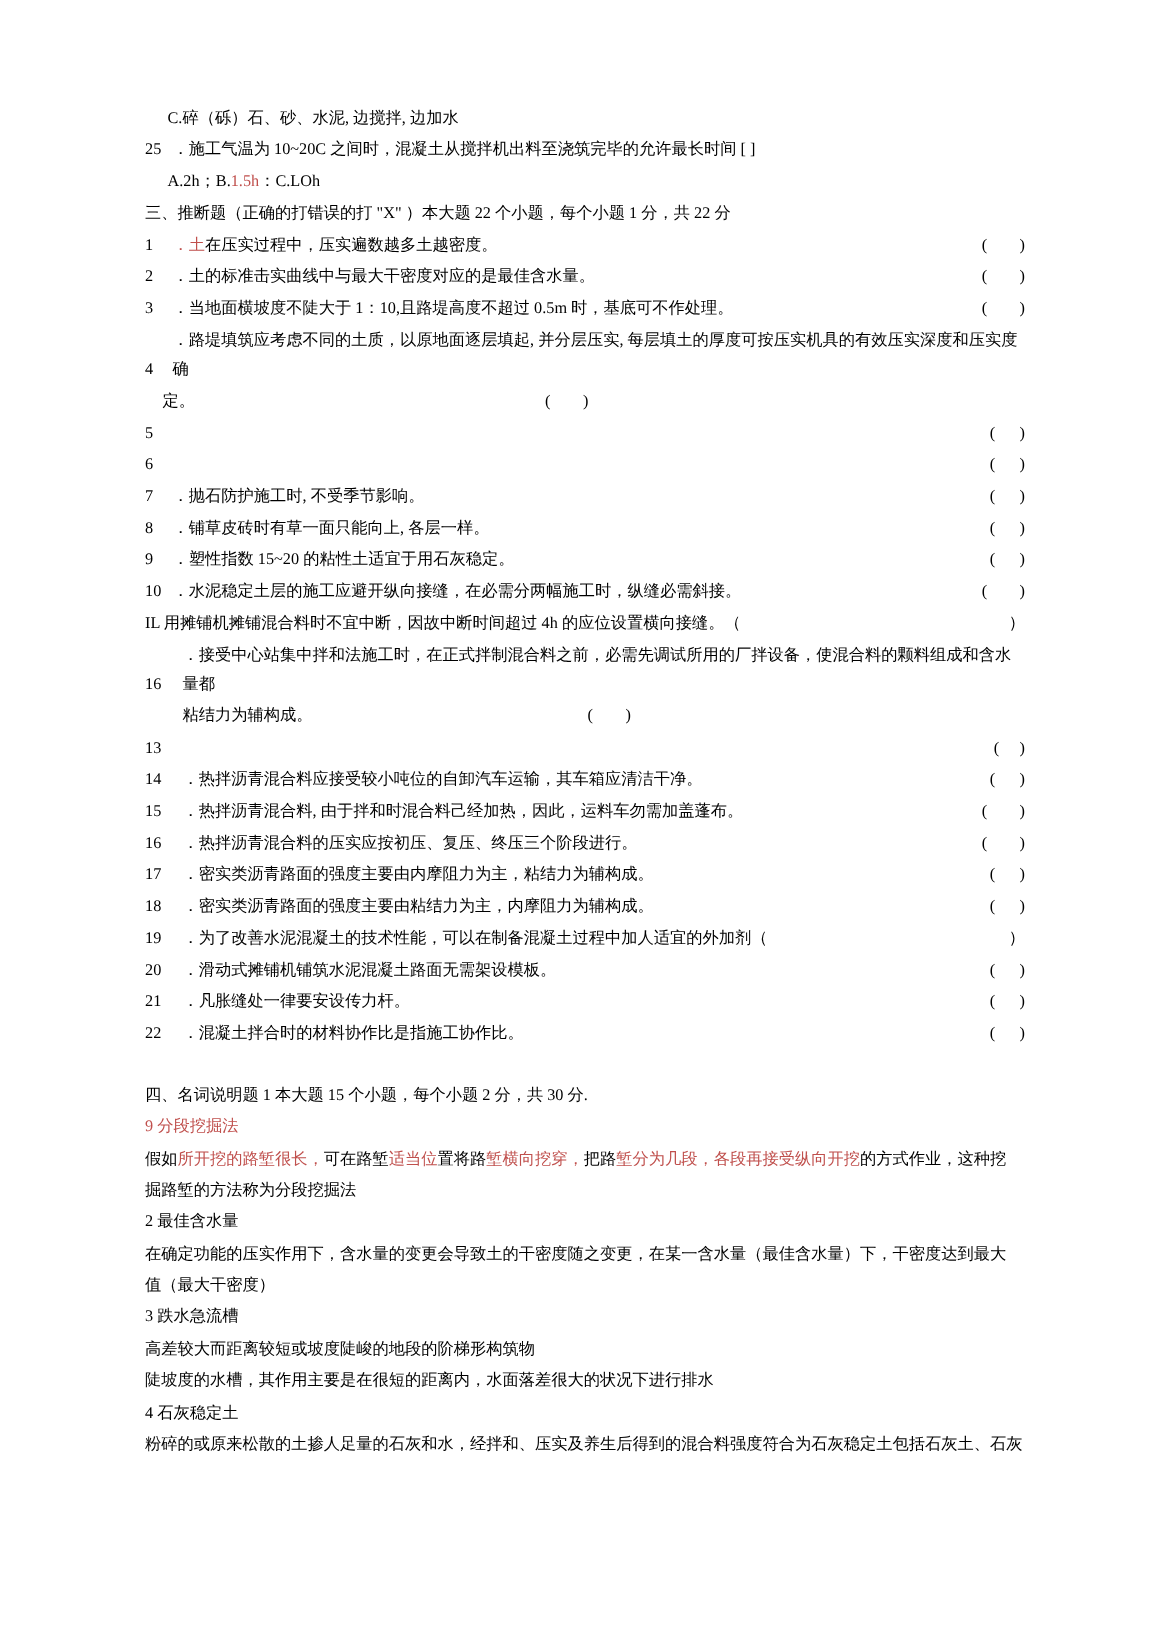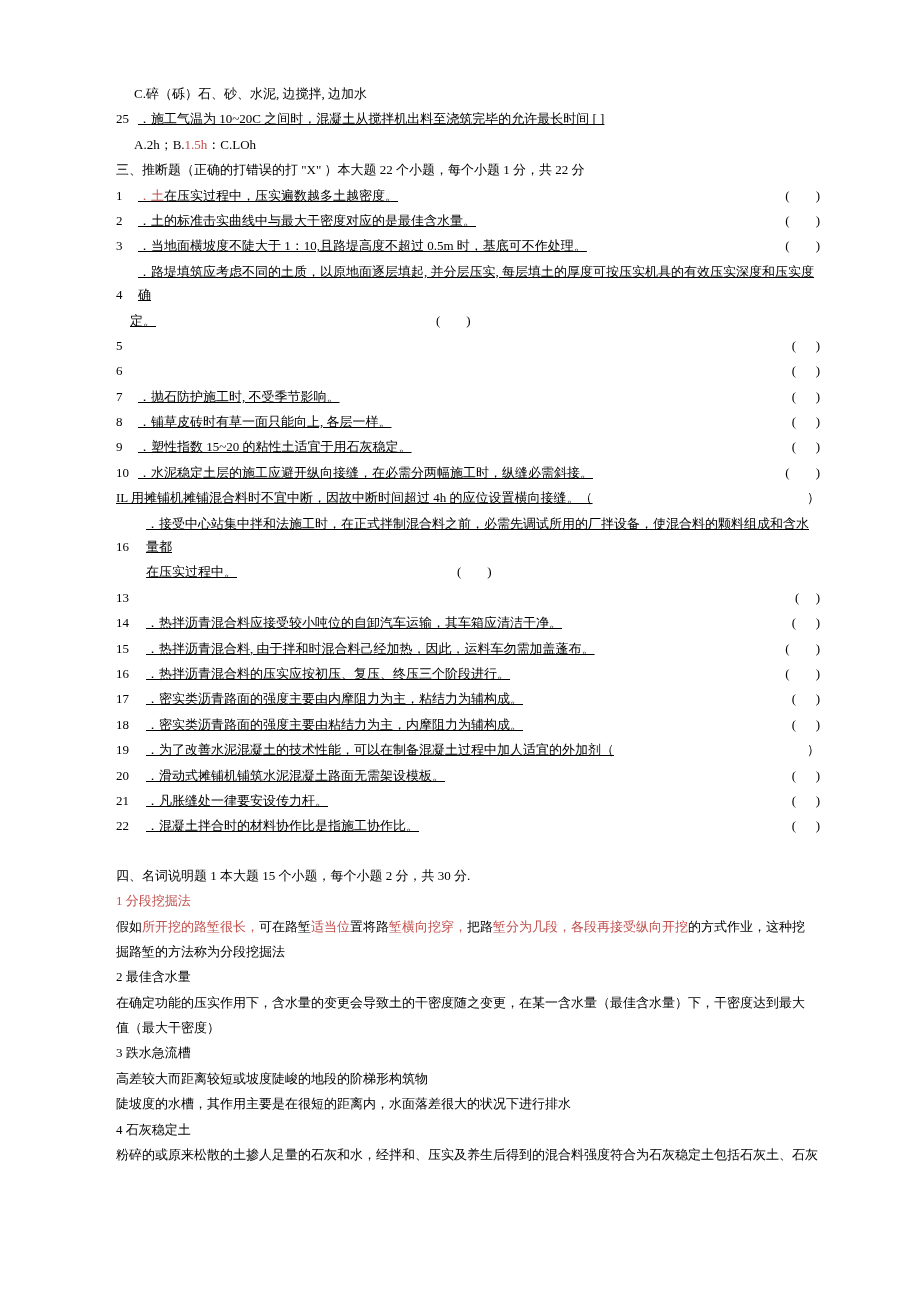--- a/index.html
+++ b/index.html
@@ -23,21 +23,20 @@
   .num {
     min-width: 22px;
     flex-shrink: 0;
   }
   .num-w {
     min-width: 30px;
     flex-shrink: 0;
   }
   .txt {
     flex: 0 1 auto;
-    text-decoration: underline;
   }
   .paren {
     margin-left: auto;
     white-space: pre;
     font-family: "SimSun", serif;
   }
   .red { color: #c0504d; }
   .section-gap { margin-top: 24px; }
   .para { margin: 2px 0; }
 </style>
@@ -109,21 +108,21 @@
 </div>
 <div class="line indent-b">
   <span class="txt">IL 用摊铺机摊铺混合料时不宜中断，因故中断时间超过 4h 的应位设置横向接缝。（</span>
   <span class="paren">）</span>
 </div>
 <div class="line indent-b">
   <span class="num-w">16</span>
   <span class="txt">．接受中心站集中拌和法施工时，在正式拌制混合料之前，必需先调试所用的厂拌设备，使混合料的颗料组成和含水量都</span>
 </div>
 <div class="line" style="padding-left:46px;">
-  <span class="txt">在压实过程中。</span>
+  <span class="txt">粘结力为辅构成。</span>
   <span class="paren" style="margin-left:220px;">(        )</span>
 </div>
 <div class="line indent-b">
   <span class="num-w">13</span>
   <span class="paren">(     )</span>
 </div>
 <div class="line indent-b">
   <span class="num-w">14</span>
   <span class="txt">．热拌沥青混合料应接受较小吨位的自卸汽车运输，其车箱应清洁干净。</span>
   <span class="paren">(      )</span>
@@ -164,21 +163,21 @@
   <span class="paren">(      )</span>
 </div>
 <div class="line indent-b">
   <span class="num-w">22</span>
   <span class="txt">．混凝土拌合时的材料协作比是指施工协作比。</span>
   <span class="paren">(      )</span>
 </div>
 
 <div class="para indent-b section-gap" style="margin-top:26px;"><span>四、名词说明题 1 本大题 15 个小题，每个小题 2 分，共 30 分.</span></div>
 
-<div class="para indent-b red"><span>1 分段挖掘法</span></div>
+<div class="para indent-b red"><span>9 分段挖掘法</span></div>
 <div class="para indent-b">
   <span>假如</span><span class="red">所开挖的路堑很长，</span><span>可在路堑</span><span class="red">适当位</span><span>置将路</span><span class="red">堑横向挖穿，</span><span>把路</span><span class="red">堑分为几段，各段再接受纵向开挖</span><span>的方式作业，这种挖</span>
 </div>
 <div class="para indent-b"><span>掘路堑的方法称为分段挖掘法</span></div>
 
 <div class="para indent-b section-gap"><span>2 最佳含水量</span></div>
 <div class="para indent-b"><span>在确定功能的压实作用下，含水量的变更会导致土的干密度随之变更，在某一含水量（最佳含水量）下，干密度达到最大</span></div>
 <div class="para indent-b"><span>值（最大干密度）</span></div>
 
 <div class="para indent-b section-gap"><span>3 跌水急流槽</span></div>

